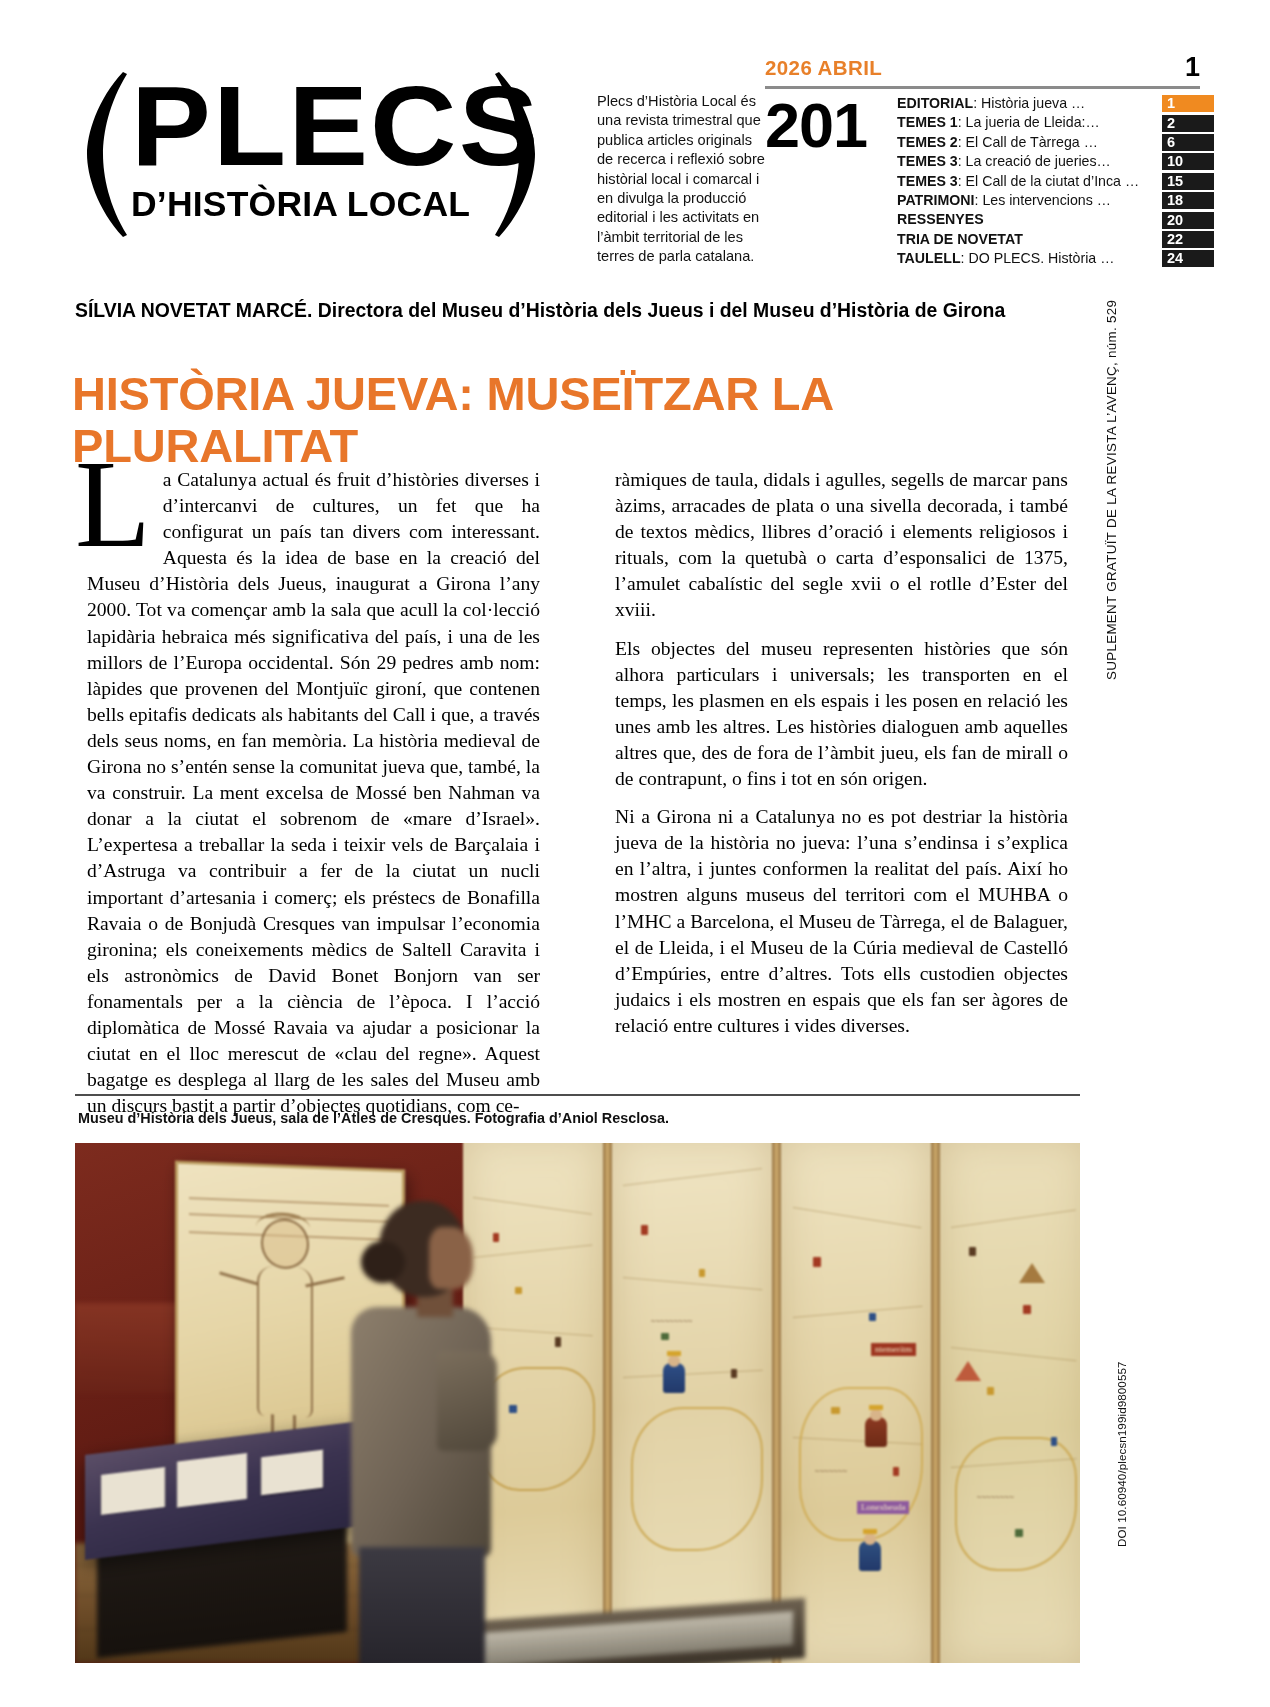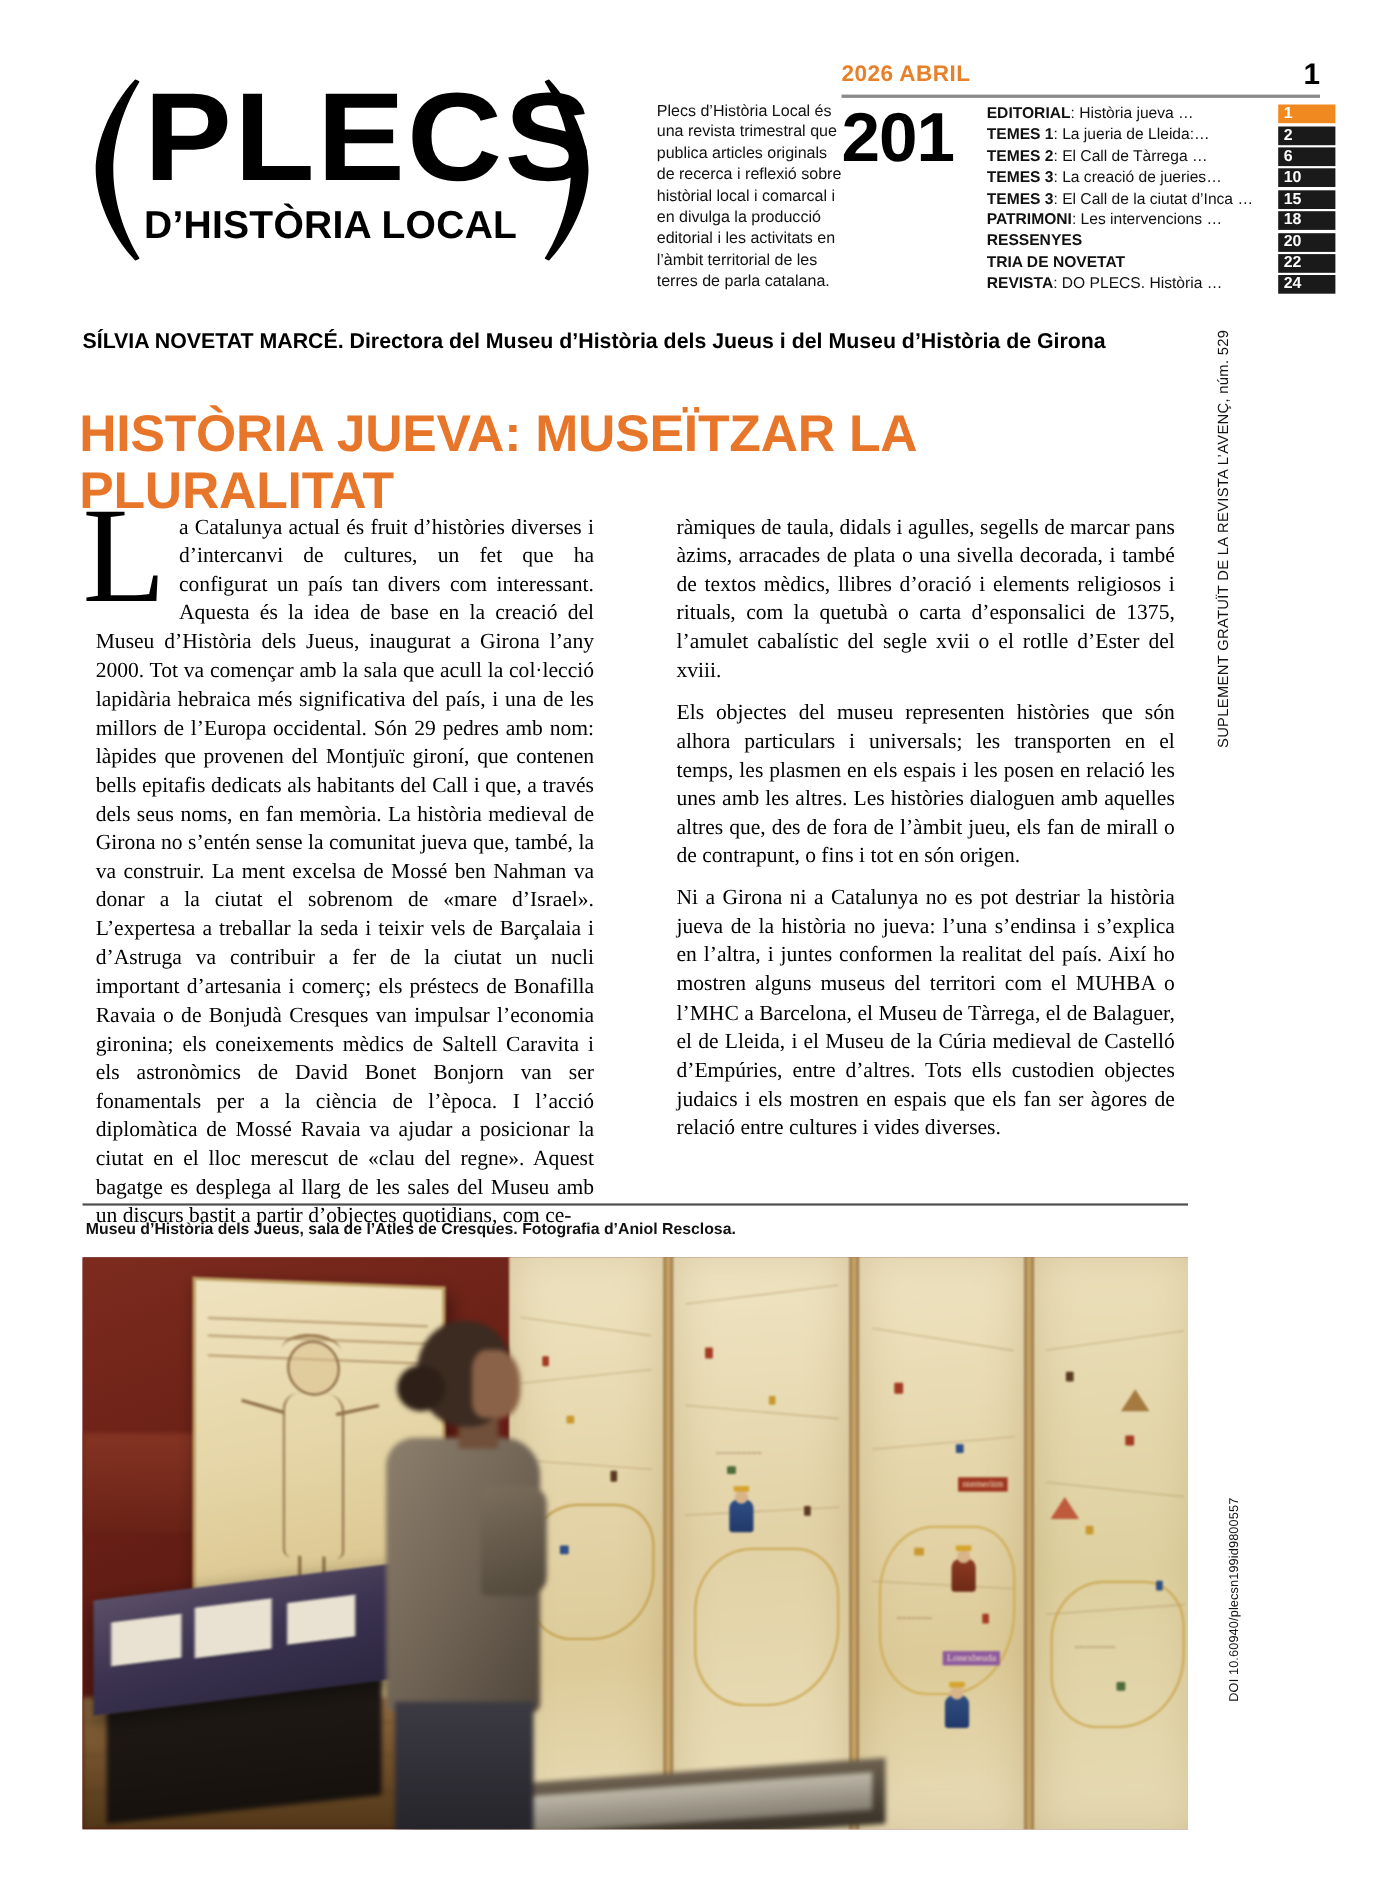--- a/index.html
+++ b/index.html
@@ -593,21 +593,21 @@
           </div>
           <div class="toc-row">
             <div class="toc-label"><b>RESSENYES</b><span></span></div>
             <div class="toc-page">20</div>
           </div>
           <div class="toc-row">
             <div class="toc-label"><b>TRIA DE NOVETAT</b><span></span></div>
             <div class="toc-page">22</div>
           </div>
           <div class="toc-row">
-            <div class="toc-label"><b>REVISTA</b><span>: DO PLECS. Història …</span></div>
+            <div class="toc-label"><b>TAULELL</b><span>: DO PLECS. Història …</span></div>
             <div class="toc-page">24</div>
           </div>
         </div>
       </div>
     </div>
   </div>
 
   <div class="byline">SÍLVIA NOVETAT MARCÉ. Directora del Museu d’Història dels Jueus i del Museu d’Història de Girona</div>
   <div class="headline">HISTÒRIA JUEVA: MUSEÏTZAR LA PLURALITAT</div>
 

